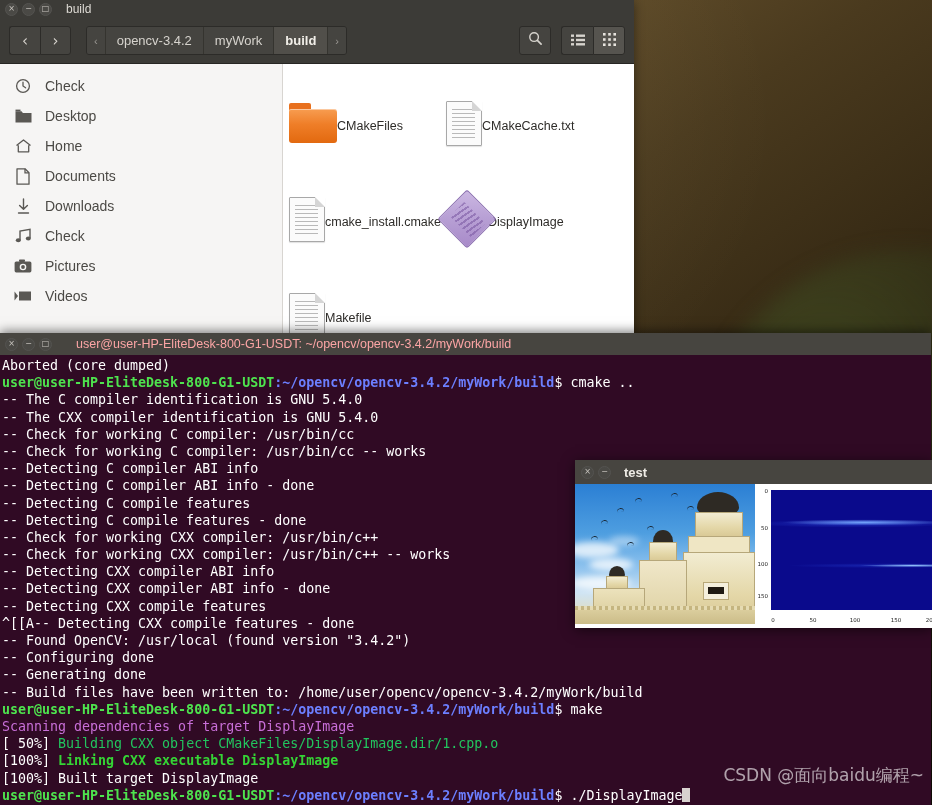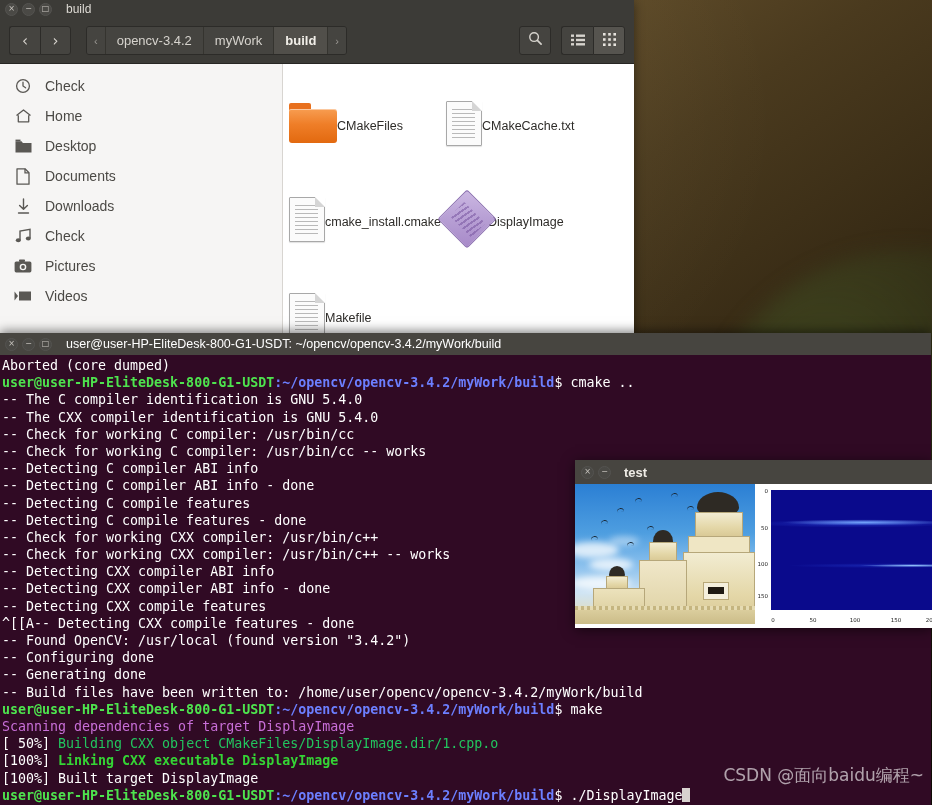--- a/index.html
+++ b/index.html
@@ -212,21 +212,21 @@
     position: absolute; left: 0; top: 333px; width: 931px; height: 472px;
     background: #300a24;
     box-shadow: 0 -2px 10px rgba(0,0,0,0.5);
     overflow: hidden;
   }
   .term-titlebar {
     height: 22px; background: #474540;
     display: flex; align-items: center; padding-left: 5px;
   }
   .term-title {
-    color: #ffffff; font-size: 12.5px; margin-left: 14px;
+    color: #fca5a5; font-size: 12.5px; margin-left: 24px;
     font-family: "Liberation Sans", sans-serif;
   }
   .term-body {
     padding: 2px 0 0 2px;
     font-family: "DejaVu Sans Mono", monospace;
     font-size: 13.3px;
     line-height: 17.2px;
     color: #ffffff;
     white-space: pre;
     letter-spacing: 0px;
@@ -405,35 +405,35 @@
             <svg width="16" height="16" viewBox="0 0 16 16">
                 <circle cx="8" cy="8" r="6.4" fill="none" stroke="#5a5854" stroke-width="1.3"></circle>
                 <path d="M8 4.2V8l2.6 1.8" fill="none" stroke="#5a5854" stroke-width="1.3" stroke-linecap="round"></path>
               </svg>
           </span>
           <span>Check</span>
         </div>
 
         <div class="side-item">
           <span class="side-ico">
-            <svg width="17" height="16" viewBox="0 0 17 16">
-                <path d="M1.5 7.5 8.5 2l7 5.5M3.3 7.2v6.6h10.4V7.2" fill="none" stroke="#5a5854" stroke-width="1.3" stroke-linejoin="round"></path>
-              </svg>
-          </span>
-          <span>Home</span>
-        </div>
-
-        <div class="side-item">
-          <span class="side-ico">
             <svg width="17" height="14" viewBox="0 0 17 14">
                 <path d="M0.5 2.2h6l1.4 1.8h8.6v9.4H0.5z" fill="#5a5854"></path>
                 <rect x="0.5" y="0.6" width="5" height="1.6" fill="#5a5854"></rect>
               </svg>
           </span>
           <span>Desktop</span>
+        </div>
+
+        <div class="side-item">
+          <span class="side-ico">
+            <svg width="17" height="16" viewBox="0 0 17 16">
+                <path d="M1.5 7.5 8.5 2l7 5.5M3.3 7.2v6.6h10.4V7.2" fill="none" stroke="#5a5854" stroke-width="1.3" stroke-linejoin="round"></path>
+              </svg>
+          </span>
+          <span>Home</span>
         </div>
 
         <div class="side-item">
           <span class="side-ico">
             <svg width="14" height="17" viewBox="0 0 14 17">
                 <path d="M1 0.8h8l4 4v11.4H1z" fill="none" stroke="#5a5854" stroke-width="1.3" stroke-linejoin="round"></path>
                 <path d="M9 0.8v4h4" fill="none" stroke="#5a5854" stroke-width="1.3"></path>
               </svg>
           </span>
           <span>Documents</span>

